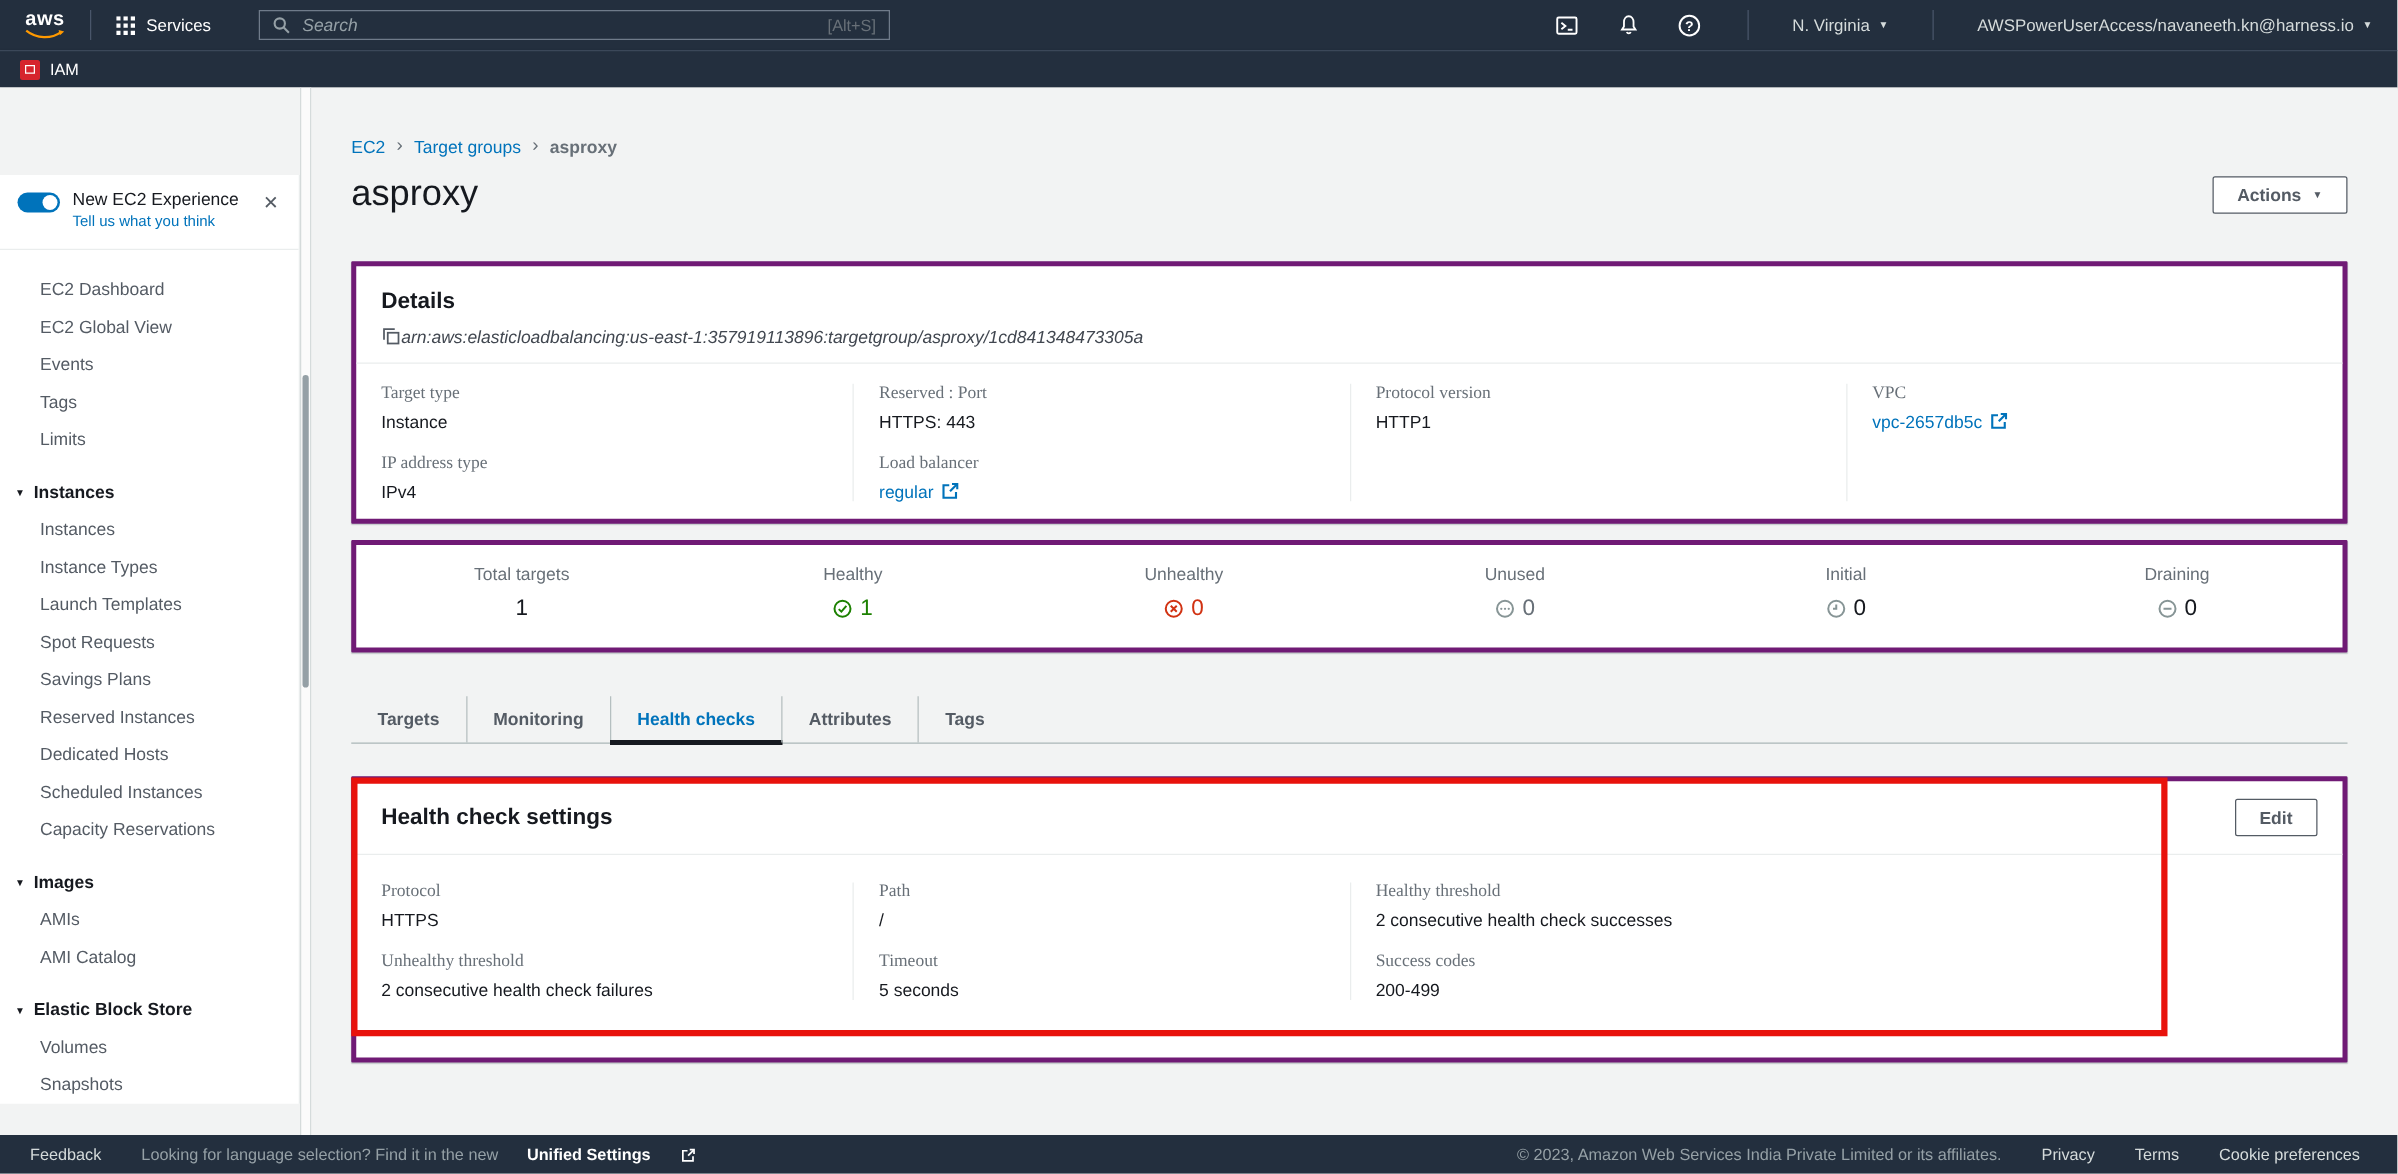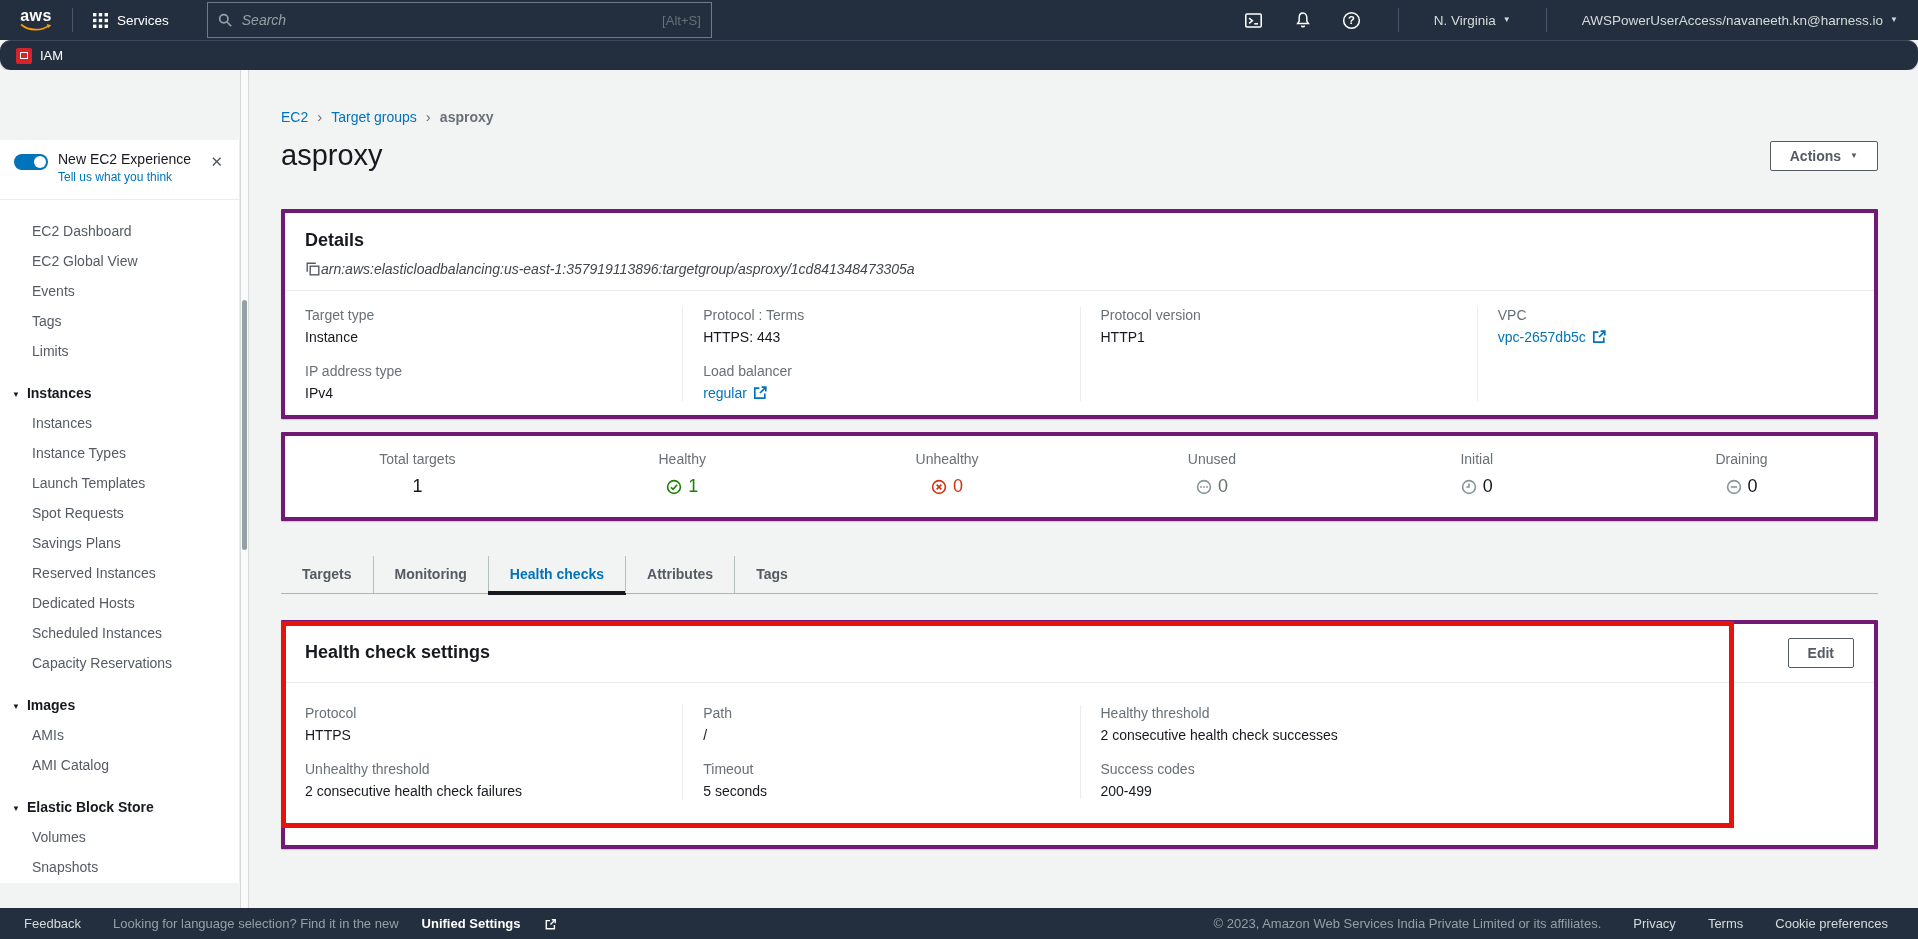--- a/index.html
+++ b/index.html
@@ -5,31 +5,31 @@
   * { box-sizing: border-box; margin: 0; padding: 0; }
   html,body { width:1918px; height:939px; background:#f2f3f3; font-family:"Liberation Sans", sans-serif; overflow:hidden; }
   .app { width:1918px; height:939px; display:flex; flex-direction:column; }
 
   
   .topbar { height:40px; background:#232f3e; display:flex; align-items:center; padding:0 14px; flex:0 0 auto; }
   .logo { display:flex; flex-direction:column; align-items:center; width:44px; cursor:pointer; }
   .logo .word { color:#fff; font-weight:bold; font-size:16px; letter-spacing:.5px; line-height:14px; }
   .tb-divider { width:1px; height:24px; background:#49566a; margin:0 14px; }
   .services { display:flex; align-items:flex-start; gap:9px; color:#fff; font-size:13.5px; cursor:pointer; padding:4px 6px; }
-  .searchbox { margin-left:32px; width:505px; height:36px; border:1px solid #6f7b8a; background:#232f3e; display:flex; align-items:center; padding:0 10px; gap:9px;justify-content:center; }
+  .searchbox { margin-left:32px; width:505px; height:24px; border:1px solid #6f7b8a; background:#232f3e; display:flex; align-items:center; padding:0 10px; gap:9px;justify-content:center; }
   .searchbox input { flex:1; background:transparent; border:none; outline:none; color:#d5dbdb; font-size:14px; font-style:italic; font-family:"Liberation Sans",sans-serif; }
   .searchbox input::placeholder { color:#95a0a6; font-style:italic; }
   .search-hint { color:#687078; font-size:13px; font-style:normal; }
   .tb-right { margin-left:auto; display:flex; align-items:center; gap:15px; }
   .tb-iconbtn { width:34px; height:26px; display:flex; align-items:center; justify-content:center; cursor:pointer; }
   .tb-text { color:#d5dbdb; font-size:13.5px; display:flex; align-items:center; gap:7px; cursor:pointer; padding:0 6px; white-space:nowrap; }
   .caret { font-size:8px; color:#d5dbdb; line-height:1; }
 
   
-  .favbar { height:30px; background:#232f3e; border-top:1px solid #3b4859; display:flex; align-items:center; padding:0 16px; gap:8px; flex:0 0 auto; box-shadow:0 1px 2px rgba(0,0,0,.25);border-radius:11px; }
+  .favbar { height:30px; background:#232f3e; border-top:1px solid #3b4859; display:flex; align-items:center; padding:0 16px; gap:8px; flex:0 0 auto; box-shadow:0 1px 2px rgba(0,0,0,.25); }
   .iam-ico { width:16px; height:16px; background:#d6242d; border-radius:2px; display:flex; align-items:center; justify-content:center; }
   .iam-ico .inner { width:8px; height:7px; border:1.4px solid #fff; }
   .fav-label { color:#fff; font-size:13px; }
 
   
   .main-row { flex:1 1 auto; display:flex; background:#f2f3f3; overflow:hidden; }
 
   .sidebar { width:240px; flex:0 0 auto; background:#f2f3f3; }
   .sidebar-inner { margin-top:70px; height:743px; background:#fff; border-right:1px solid #eaeded; overflow:hidden; }
   .exp-panel { height:60px; border-bottom:1px solid #eaeded; padding:11px 12px 0 14px; display:flex; }
@@ -66,21 +66,21 @@
   .card-title { font-size:18px; font-weight:bold; color:#16191f; }
   .arn-row { margin-top:10px; display:flex; align-items:center; gap:0;font-style:italic; }
   .arn-text { font-size:14px; color:#414750; }
   .divider { border-top:1px solid #eaeded; }
 
   .details-card { margin-top:37px; }
   .dgrid { display:grid; grid-template-columns:1fr 1fr 1fr 1fr; padding:16px 0 14px 0; }
   .dcol { padding:0 20px; }
   .dcol + .dcol { border-left:1px solid #eaeded; }
   .field + .field { margin-top:18px; }
-  .f-label { font-size:14px; color:#687078; margin-bottom:6px; }
+  .f-label { font-size:14px; color:#687078; margin-bottom:6px;font-family:Liberation Serif, serif; }
   .f-value { font-size:14px; color:#16191f; }
   .f-value.link { color:#0073bb; cursor:pointer; display:flex; align-items:center; gap:5px; }
 
   .summary-card { margin-top:13px; display:grid; grid-template-columns:repeat(6,1fr); padding:15px 0 18px 0; }
   .stat { text-align:center; }
   .stat-label { font-size:14px; color:#687078; margin-bottom:9px; }
   .stat-value { display:inline-flex; align-items:center; gap:6px; font-size:18px; color:#16191f; }
   .stat-value.green { color:#1d8102; }
   .stat-value.red { color:#d13212; }
   .stat-value.gray { color:#687078; }
@@ -267,21 +267,21 @@
                 <div class="f-label">Target type</div>
                 <div class="f-value">Instance</div>
               </div>
             <div class="field">
                 <div class="f-label">IP address type</div>
                 <div class="f-value">IPv4</div>
               </div>
           </div>
           <div class="dcol">
             <div class="field">
-                <div class="f-label">Protocol : Terms</div>
+                <div class="f-label">Reserved : Port</div>
                 <div class="f-value">HTTPS: 443</div>
               </div>
             <div class="field">
                 <div class="f-label">Load balancer</div>
               <div class="f-value link">
                 <span>regular</span>
                 <svg class="ic" width="14" height="14" viewBox="0 0 16 16" fill="none" stroke="#0073bb" stroke-width="1.7">
                     <path d="M12.8 8.6 V13.2 H2.8 V3.2 H7.4"></path>
                     <path d="M9.6 2.2 H13.8 V6.4"></path>
                     <path d="M13.4 2.6 L8 8"></path>

